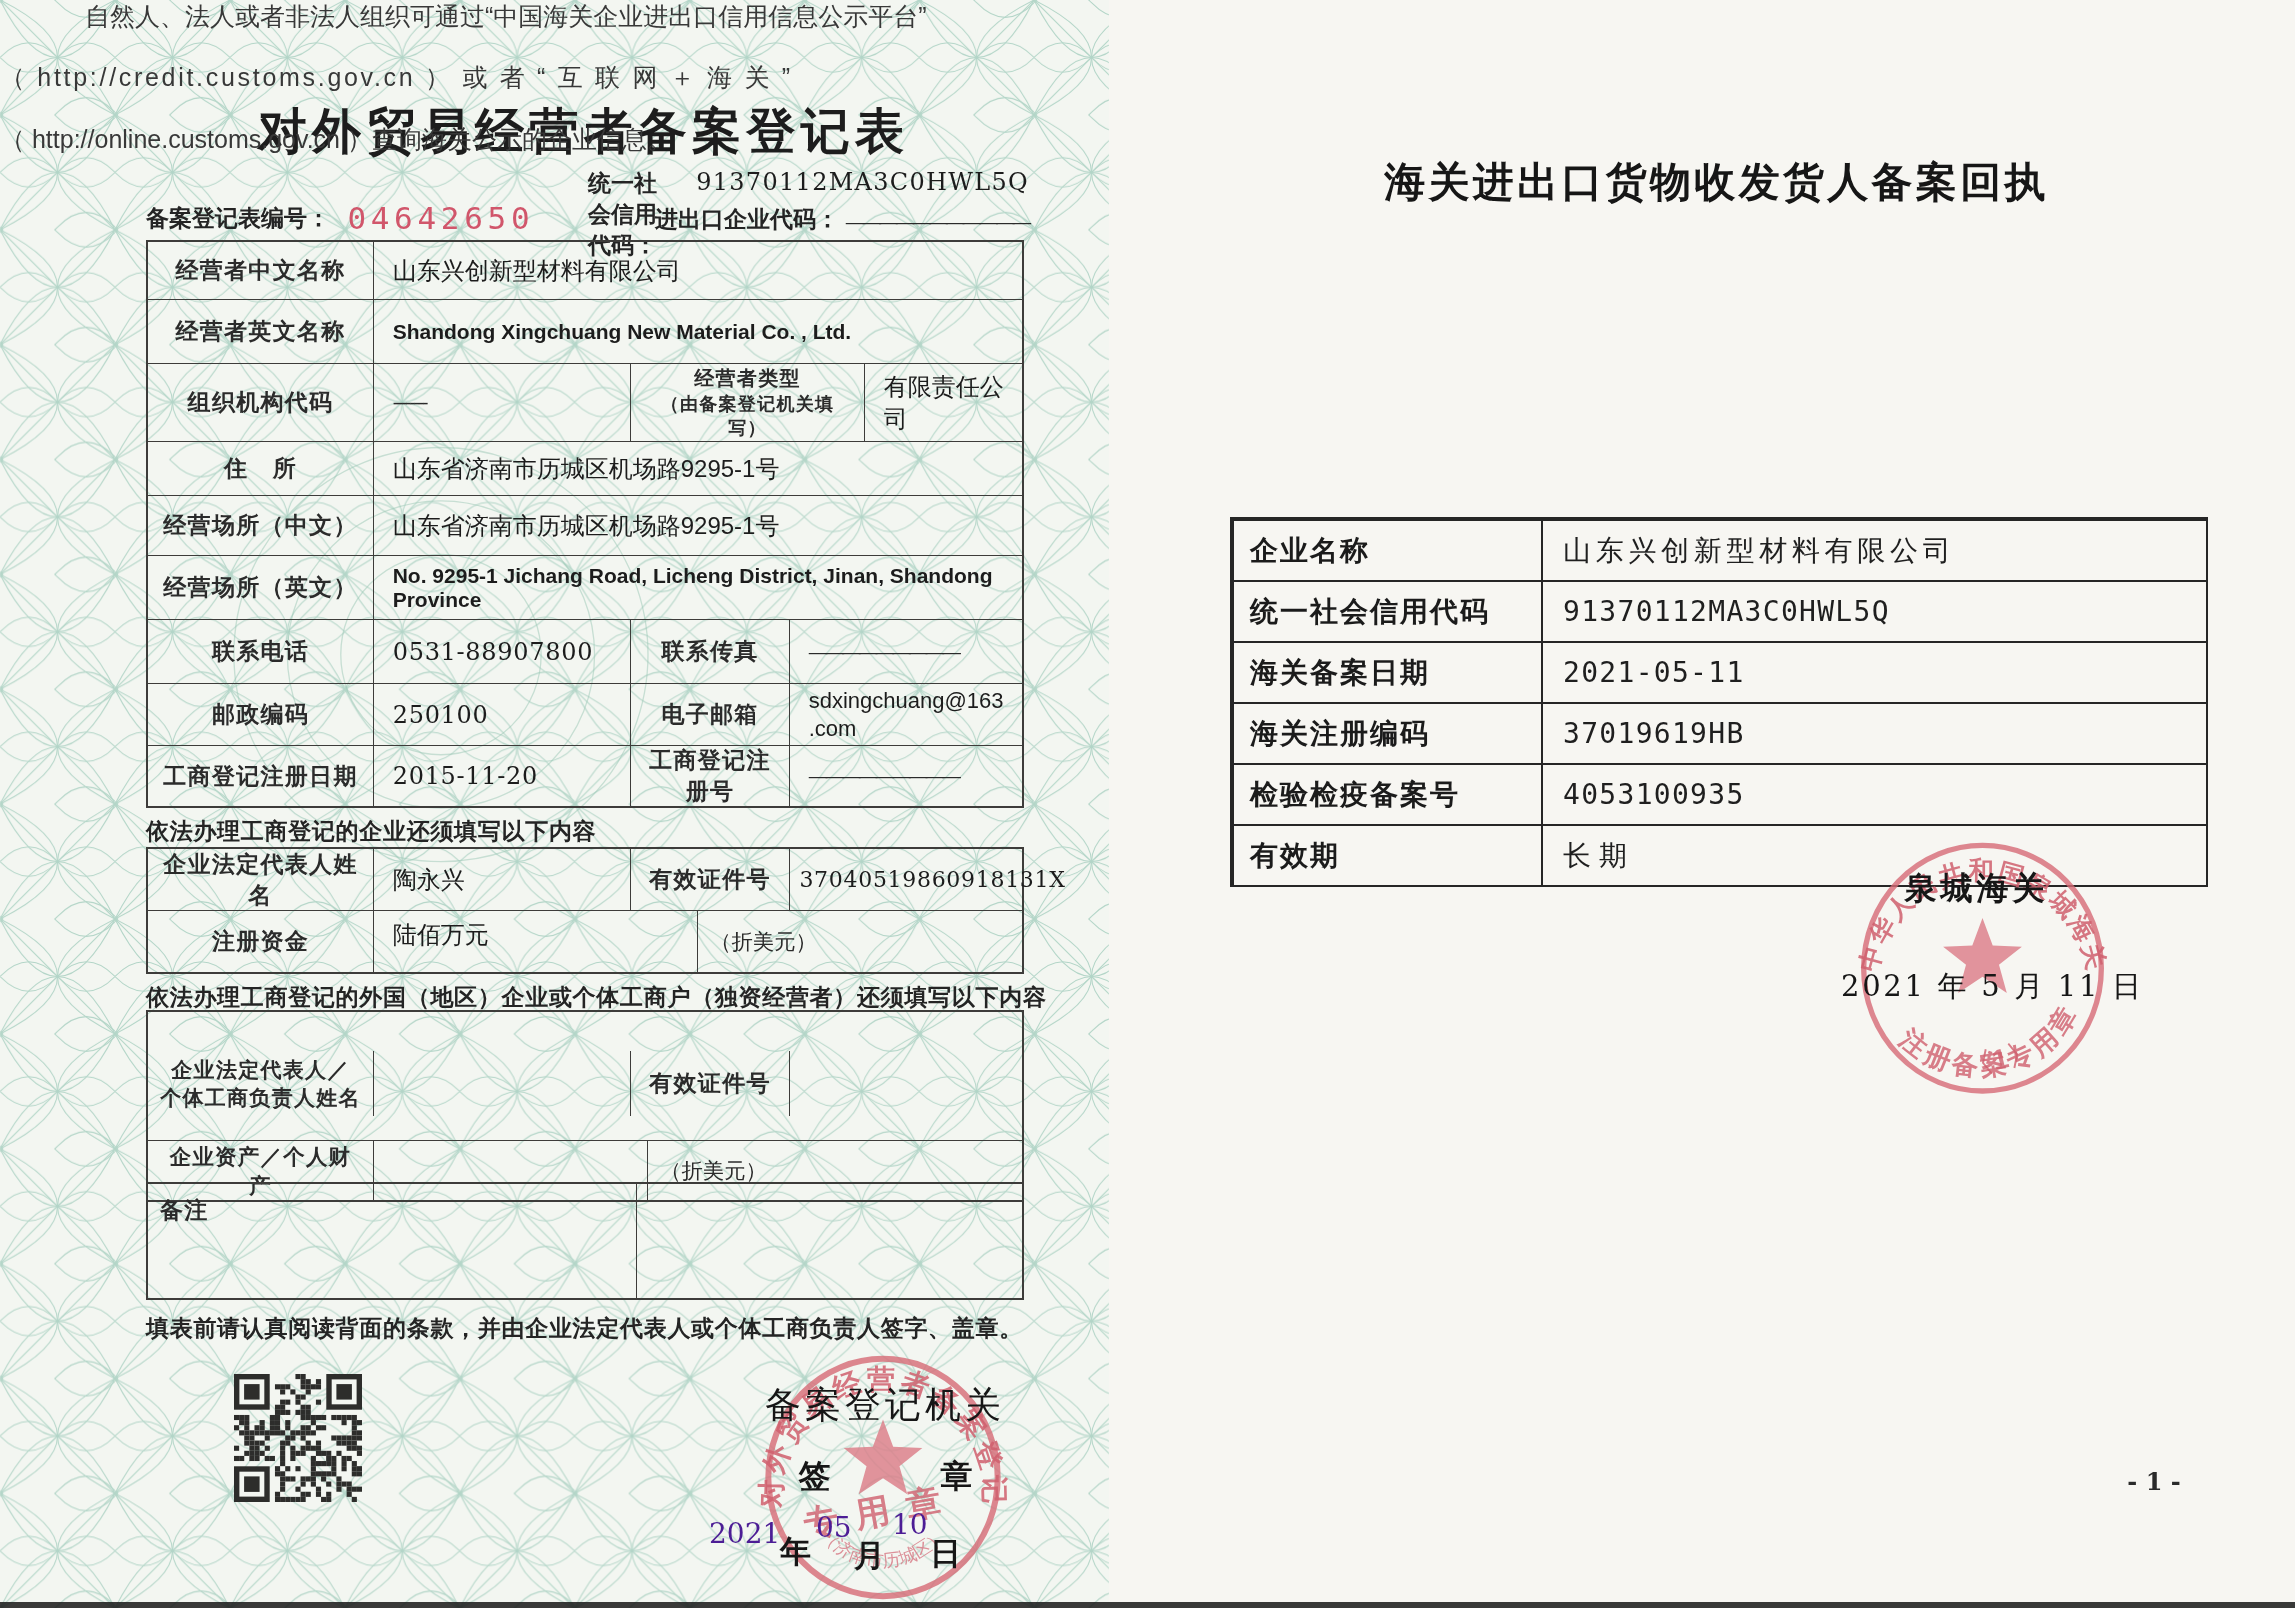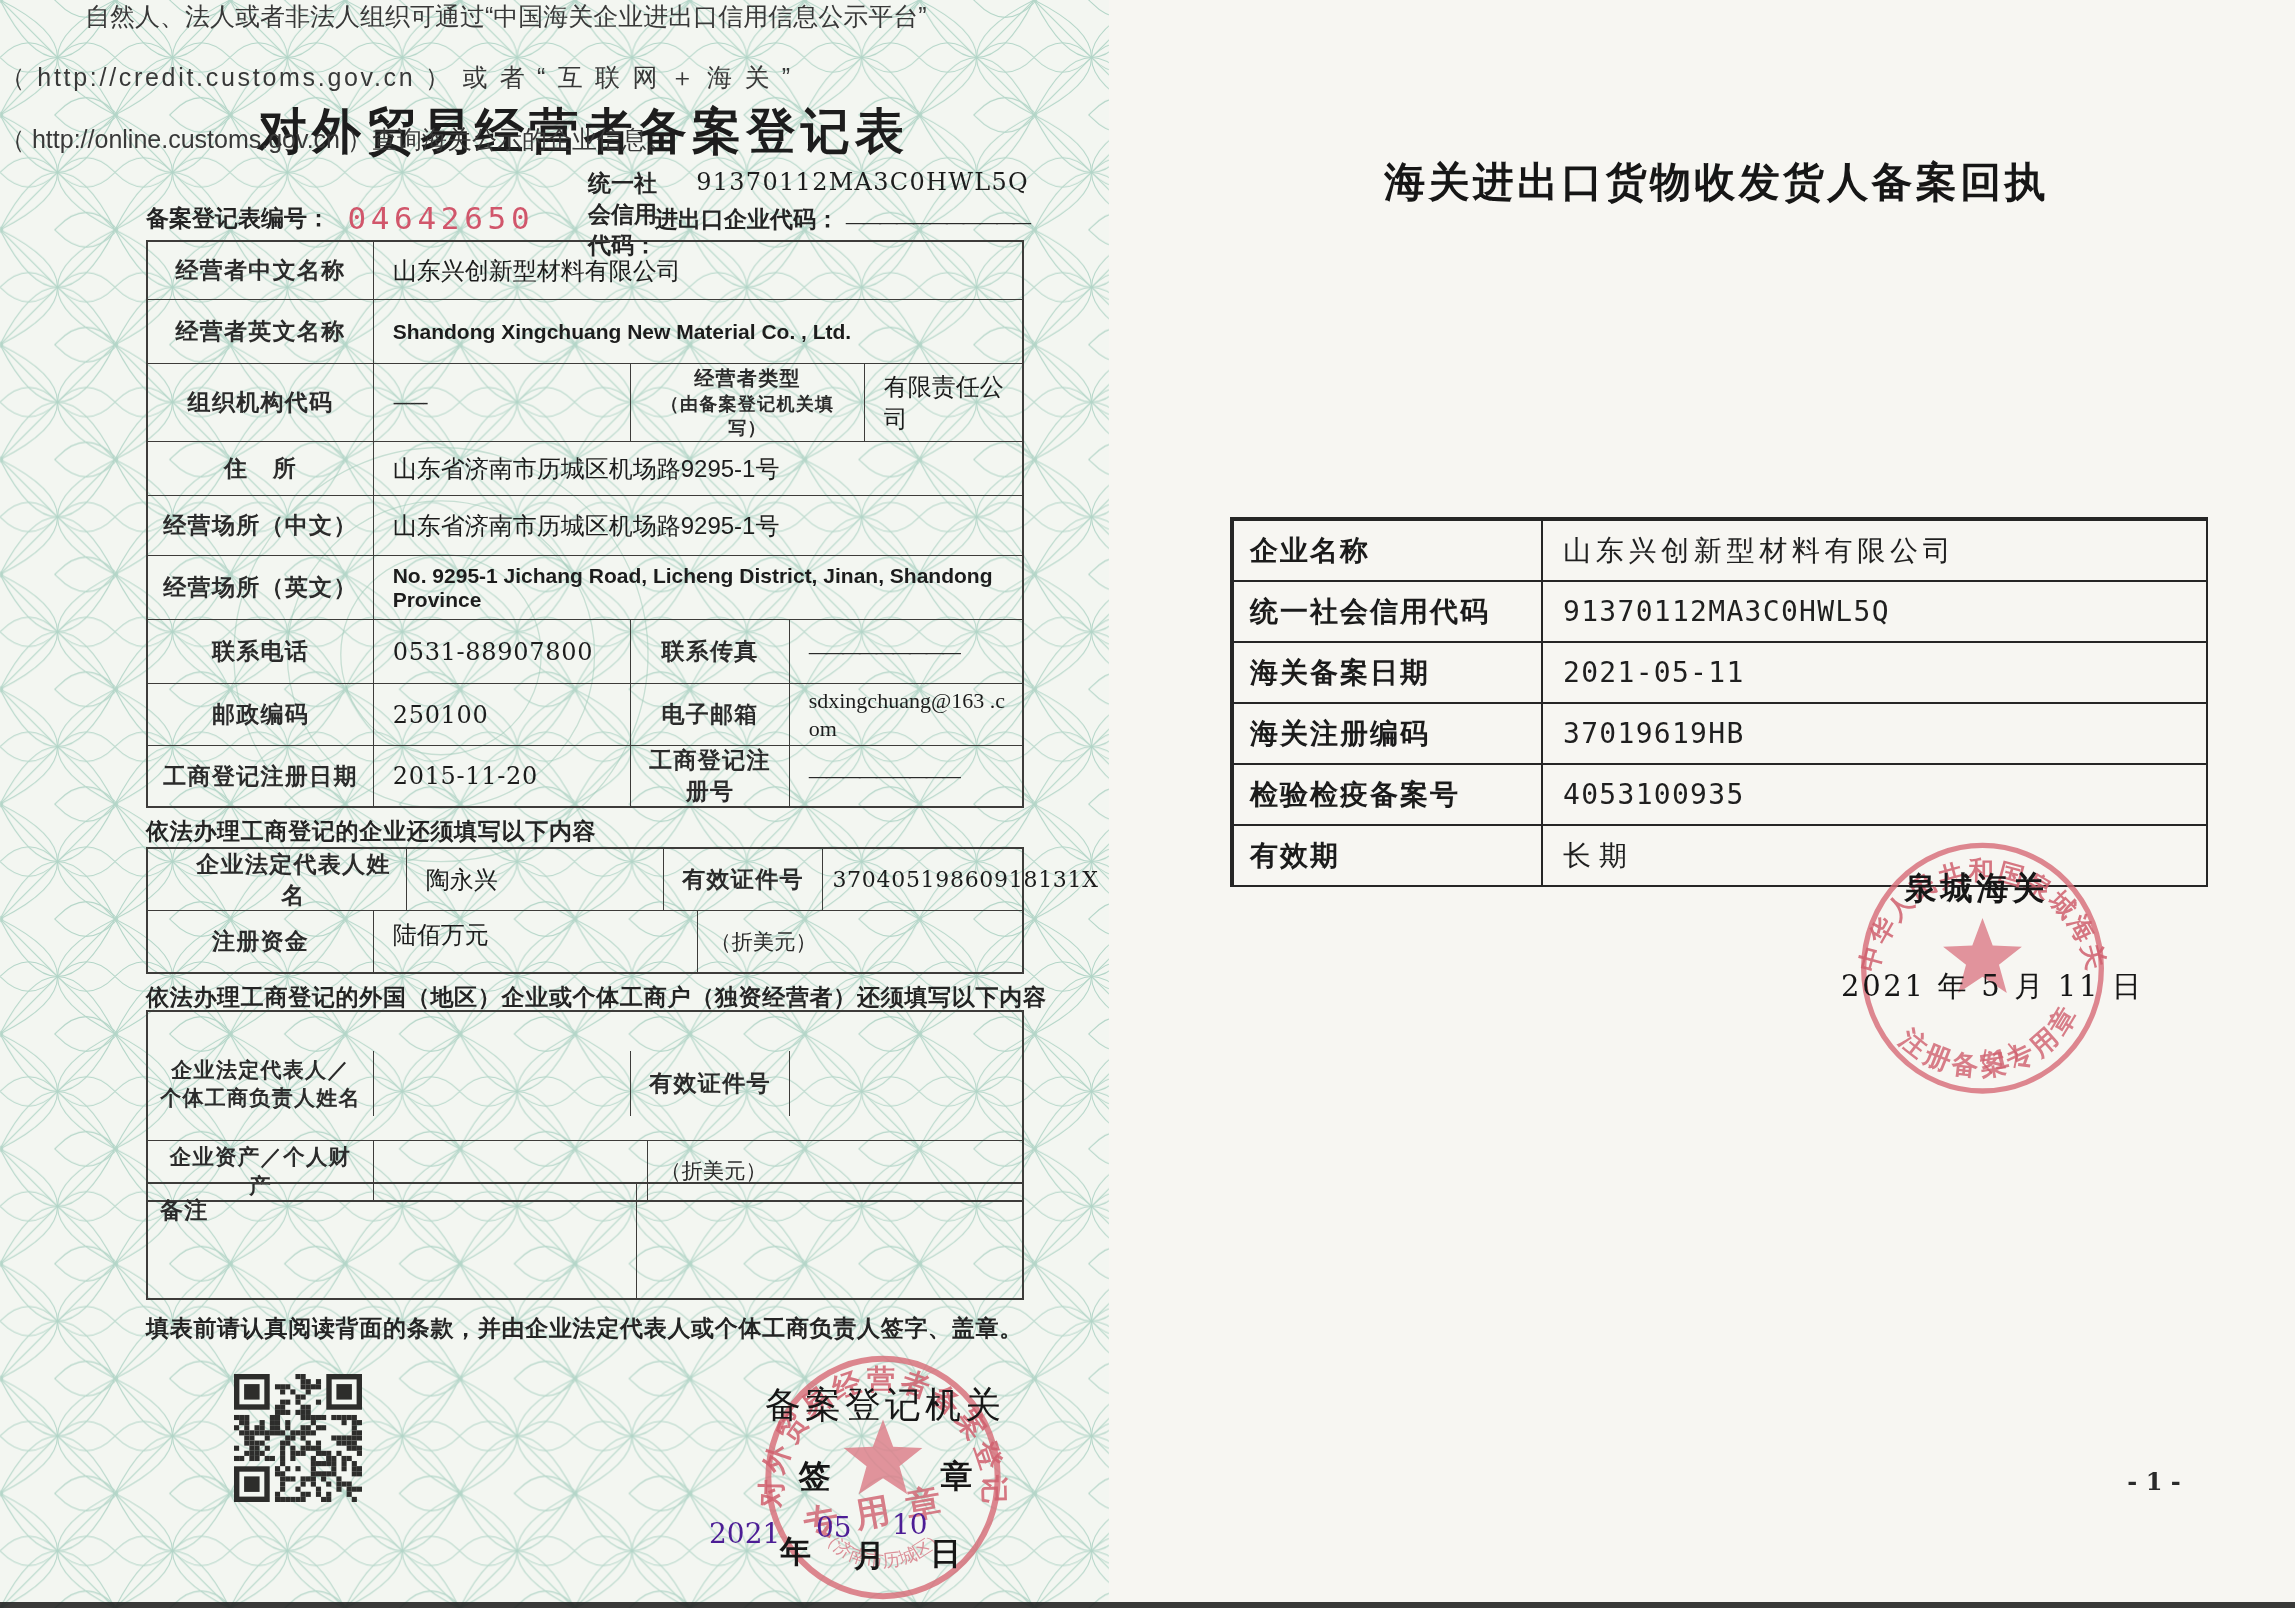--- a/index.html
+++ b/index.html
@@ -39,21 +39,21 @@
   .val-num{font-family:"DejaVu Serif", serif;font-size:24px;letter-spacing:0.7px;}
   .val-dash{font-size:18.7px;letter-spacing:-2px;color:#2a2a2a;}
   .c1{width:225px;flex:none;}
   .c2{width:257px;flex:none;}
   .c3{width:159px;flex:none;}
   .c3w{width:234px;flex:none;}
   .c4{flex:1;}
   .sub{font-size:20px;display:block;}
   .sec-title{font-size:23px;font-weight:bold;color:#242424;letter-spacing:0.7px;}
   .usd{justify-content:flex-end;width:100%;font-size:21.4px;color:#2b2b2b;}
-  .email{font-family:Liberation Serif, serif;font-size:22px;word-break:break-all;line-height:1.25;}
+  .email{font-family:Liberation Sans, sans-serif;font-size:22px;word-break:break-all;line-height:1.25;}
   .remarks-lbl{align-items:flex-start;padding-top:10.7px;}
   .note-line{left:146px;top:1313px;font-size:23px;font-weight:600;letter-spacing:0.7px;color:#242424;}
   
   .stamp-overlay{color:#161616;text-align:center;}
   .st-big{font-size:36px;font-weight:normal;letter-spacing:4px;}
   .st-sign{font-size:32px;font-weight:bold;letter-spacing:39px;padding-left:20px;}
   .datebits span{position:absolute;white-space:nowrap;}
   .d-num{font-family:"DejaVu Serif", serif;font-size:28px;color:#4c1d95;}
   .d-cjk{font-size:31px;font-weight:bold;color:#161616;}
   
@@ -165,21 +165,21 @@
     <div class="td lbl c1">工商登记注册日期</div>
     <div class="td val val-num c2">2015-11-20</div>
     <div class="td lbl c3">工商登记注册号</div>
     <div class="td val val-dash c4">—————————</div>
   </div>
 </div>
 
 <div class="abs sec-title" style="left:146px;top:816px;">依法办理工商登记的企业还须填写以下内容</div>
 
 <div class="t" style="left:146px;top:847px;width:874px;">
-  <div class="tr" style="height:61px;padding-left:33px;">
+  <div class="tr" style="height:61px;">
     <div class="td lbl c1">企业法定代表人姓名</div>
     <div class="td val c2">陶永兴</div>
     <div class="td lbl c3">有效证件号</div>
     <div class="td val val-num c4" style="font-size:22px;padding-left:9.4px;">37040519860918131X</div>
   </div>
   <div class="tr" style="height:61px;">
     <div class="td lbl c1">注册资金</div>
     <div class="td val" style="width:324px;flex:none;align-items:flex-start;padding-top:8px;">陆佰万元</div>
     <div class="td c4">
         <span class="usd">（折美元）</span>

